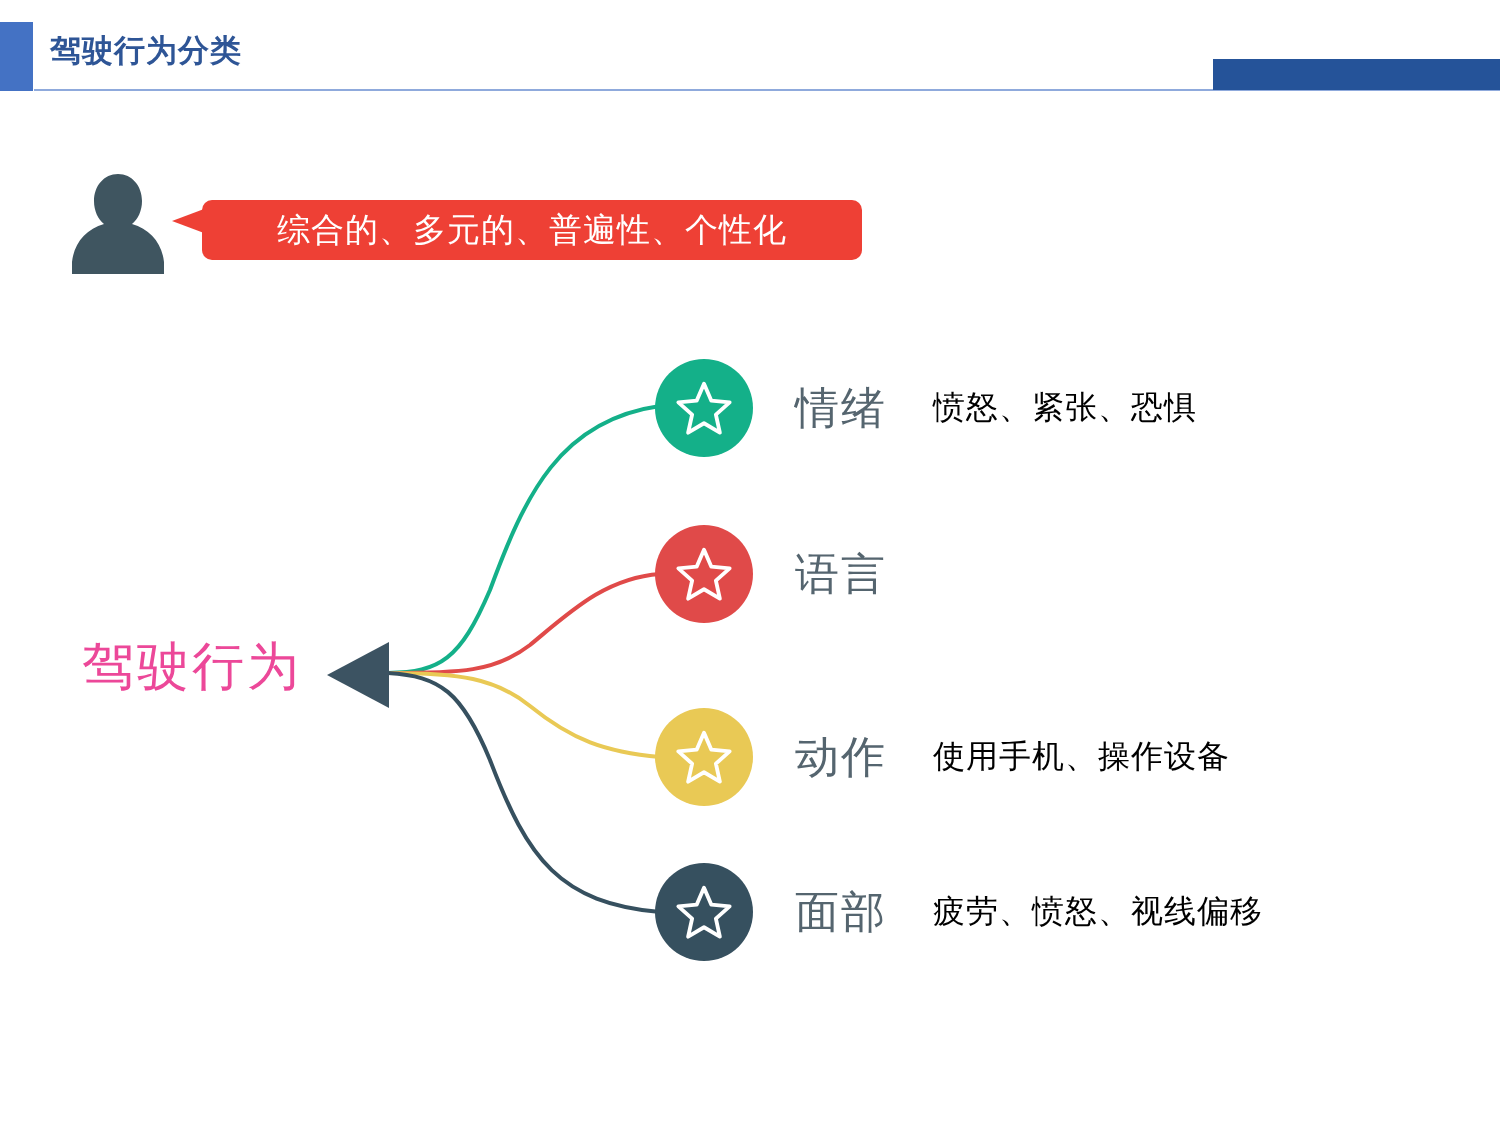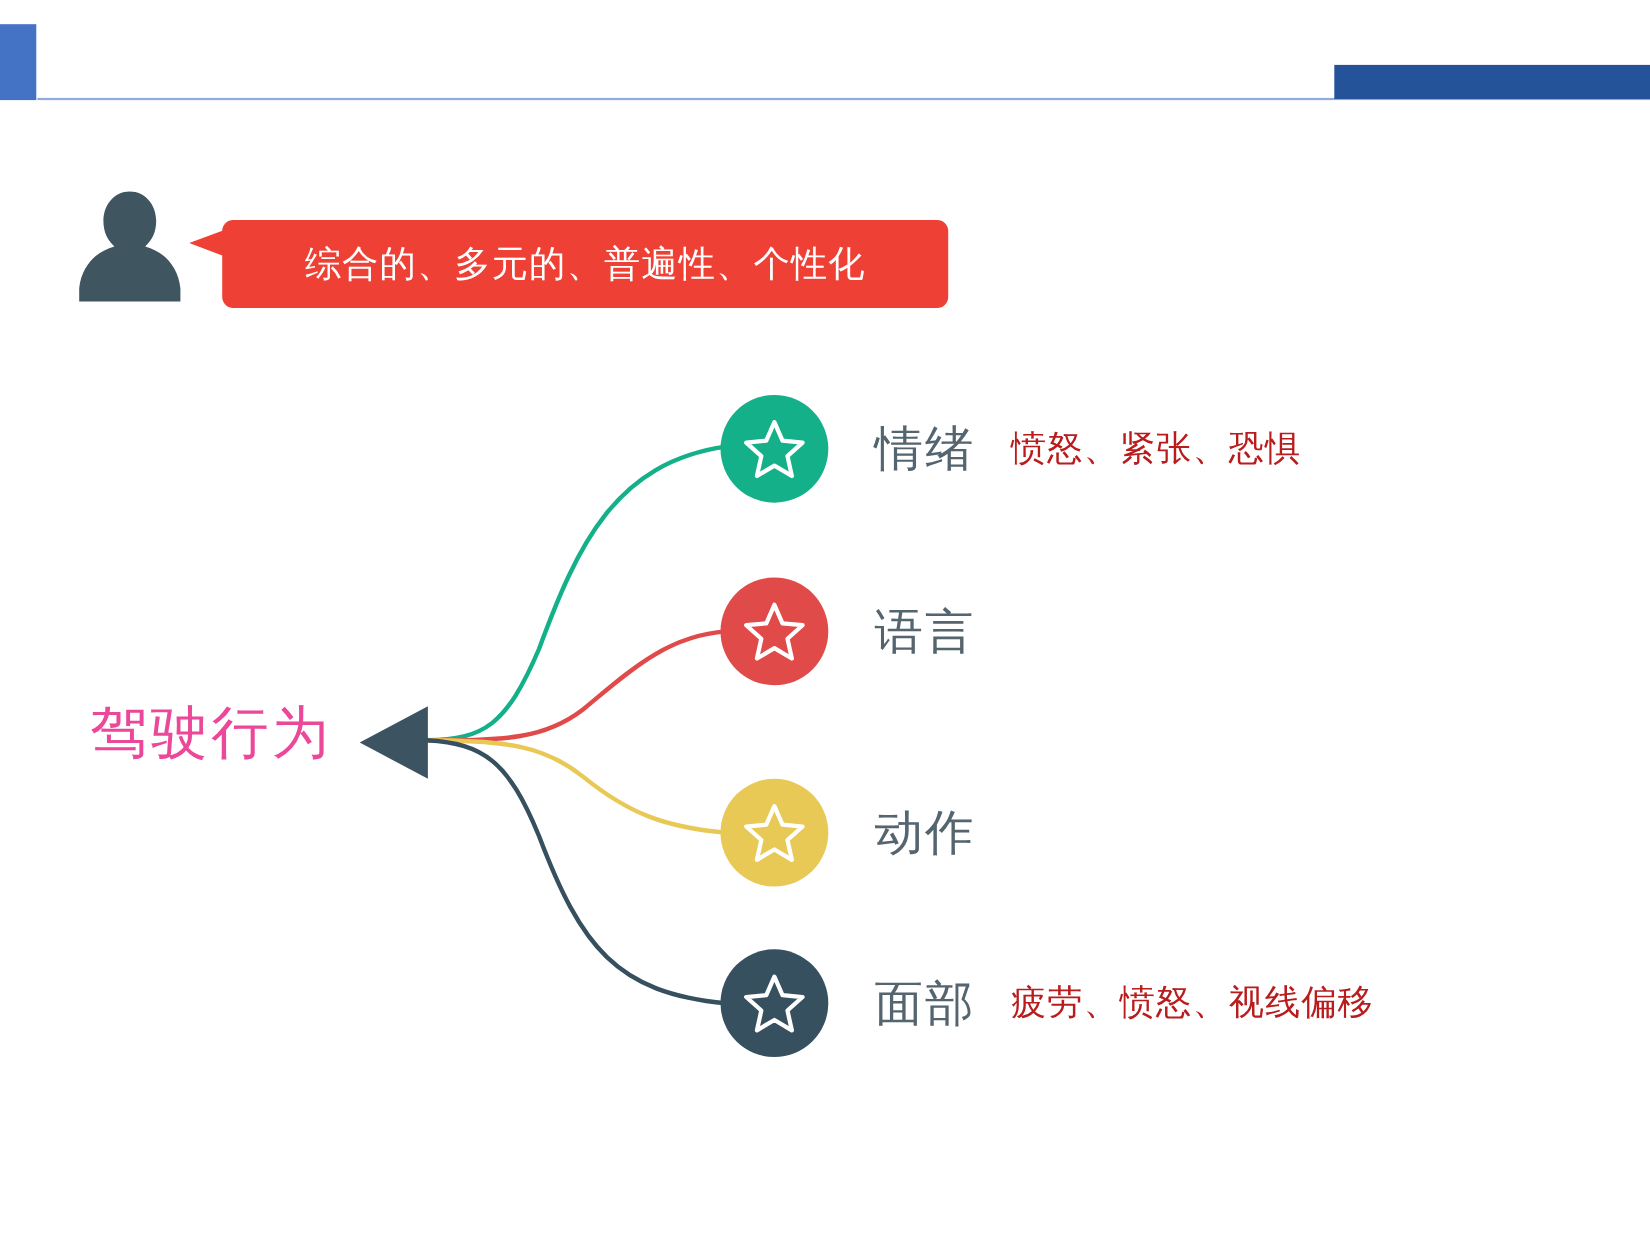--- a/index.html
+++ b/index.html
@@ -52,21 +52,21 @@
 
   
   #person-icon {
     position: absolute;
     left: 68px; top: 170px;
     width: 100px; height: 108px;
   }
   #bubble {
     position: absolute;
     left: 202px; top: 200px;
-    width: 660px; height: 80px;
+    width: 660px; height: 60px;
     background: #EE4035;
     border-radius: 10px;
     display: flex;
     align-items: center;
     justify-content: center;
   }
   #bubble-text {
     color: #ffffff;
     font-size: 33px;
     letter-spacing: 1px;
@@ -119,31 +119,32 @@
   .branch-star { width: 58px; height: 58px; display:block; }
   .branch-title {
     font-size: 44px;
     color: #55656F;
     letter-spacing: 2px;
     margin-left: 42px;
     white-space: nowrap;
   }
   .branch-desc {
     font-size: 32px;
-    color: #b91c1c;
+    color: #000000;
     letter-spacing: 1px;
-    margin-left: 32px;
+    margin-left: 46px;
     white-space: nowrap;
   }
 </style>
 </head>
 <body>
 
 <div id="header">
   <div id="header-accent-bar" style="background: rgb(68, 114, 196);"></div>
+  <div id="header-title" style="color: rgb(46, 85, 150);">驾驶行为分类</div>
   <div id="header-rule" style="background: rgb(143, 170, 220);"></div>
   <div id="header-right-block" style="background: rgb(37, 83, 153);"></div>
 </div>
 
 <svg id="person-icon" viewBox="0 0 100 108">
   <path d="M50 4 C36 4 26 16 26 31 C26 41 30 49 36 54 C18 59 6 73 4 92 L4 104 L96 104 L96 92 C94 73 82 59 64 54 C70 49 74 41 74 31 C74 16 64 4 50 4 Z" fill="#3F5560"></path>
 </svg>
 
 <svg id="bubble-tail" viewBox="0 0 32 32">
   <path d="M32 4 L0 16 L32 28 Z" fill="#EE4035"></path>
@@ -184,20 +185,21 @@
   <div class="branch-title">语言</div>
 </div>
 
 <div class="branch" style="left:655px; top:707px;">
   <div class="branch-circle" style="background: rgb(233, 201, 85);">
     <svg class="branch-star" viewBox="0 0 60 60">
       <path d="M30 5 L37.6 22.4 L56.5 24.2 L42.3 36.9 L46.4 55.5 L30 45.8 L13.6 55.5 L17.7 36.9 L3.5 24.2 L22.4 22.4 Z" fill="none" stroke="#ffffff" stroke-width="4" stroke-linejoin="round"></path>
     </svg>
   </div>
   <div class="branch-title">动作</div>
+  <div class="branch-desc">使用手机、操作设备</div>
 </div>
 
 <div class="branch" style="left:655px; top:862px;justify-content:center;">
   <div class="branch-circle" style="background: rgb(54, 80, 95);">
     <svg class="branch-star" viewBox="0 0 60 60">
       <path d="M30 5 L37.6 22.4 L56.5 24.2 L42.3 36.9 L46.4 55.5 L30 45.8 L13.6 55.5 L17.7 36.9 L3.5 24.2 L22.4 22.4 Z" fill="none" stroke="#ffffff" stroke-width="4" stroke-linejoin="round"></path>
     </svg>
   </div>
   <div class="branch-title">面部</div>
   <div class="branch-desc">疲劳、愤怒、视线偏移</div>

